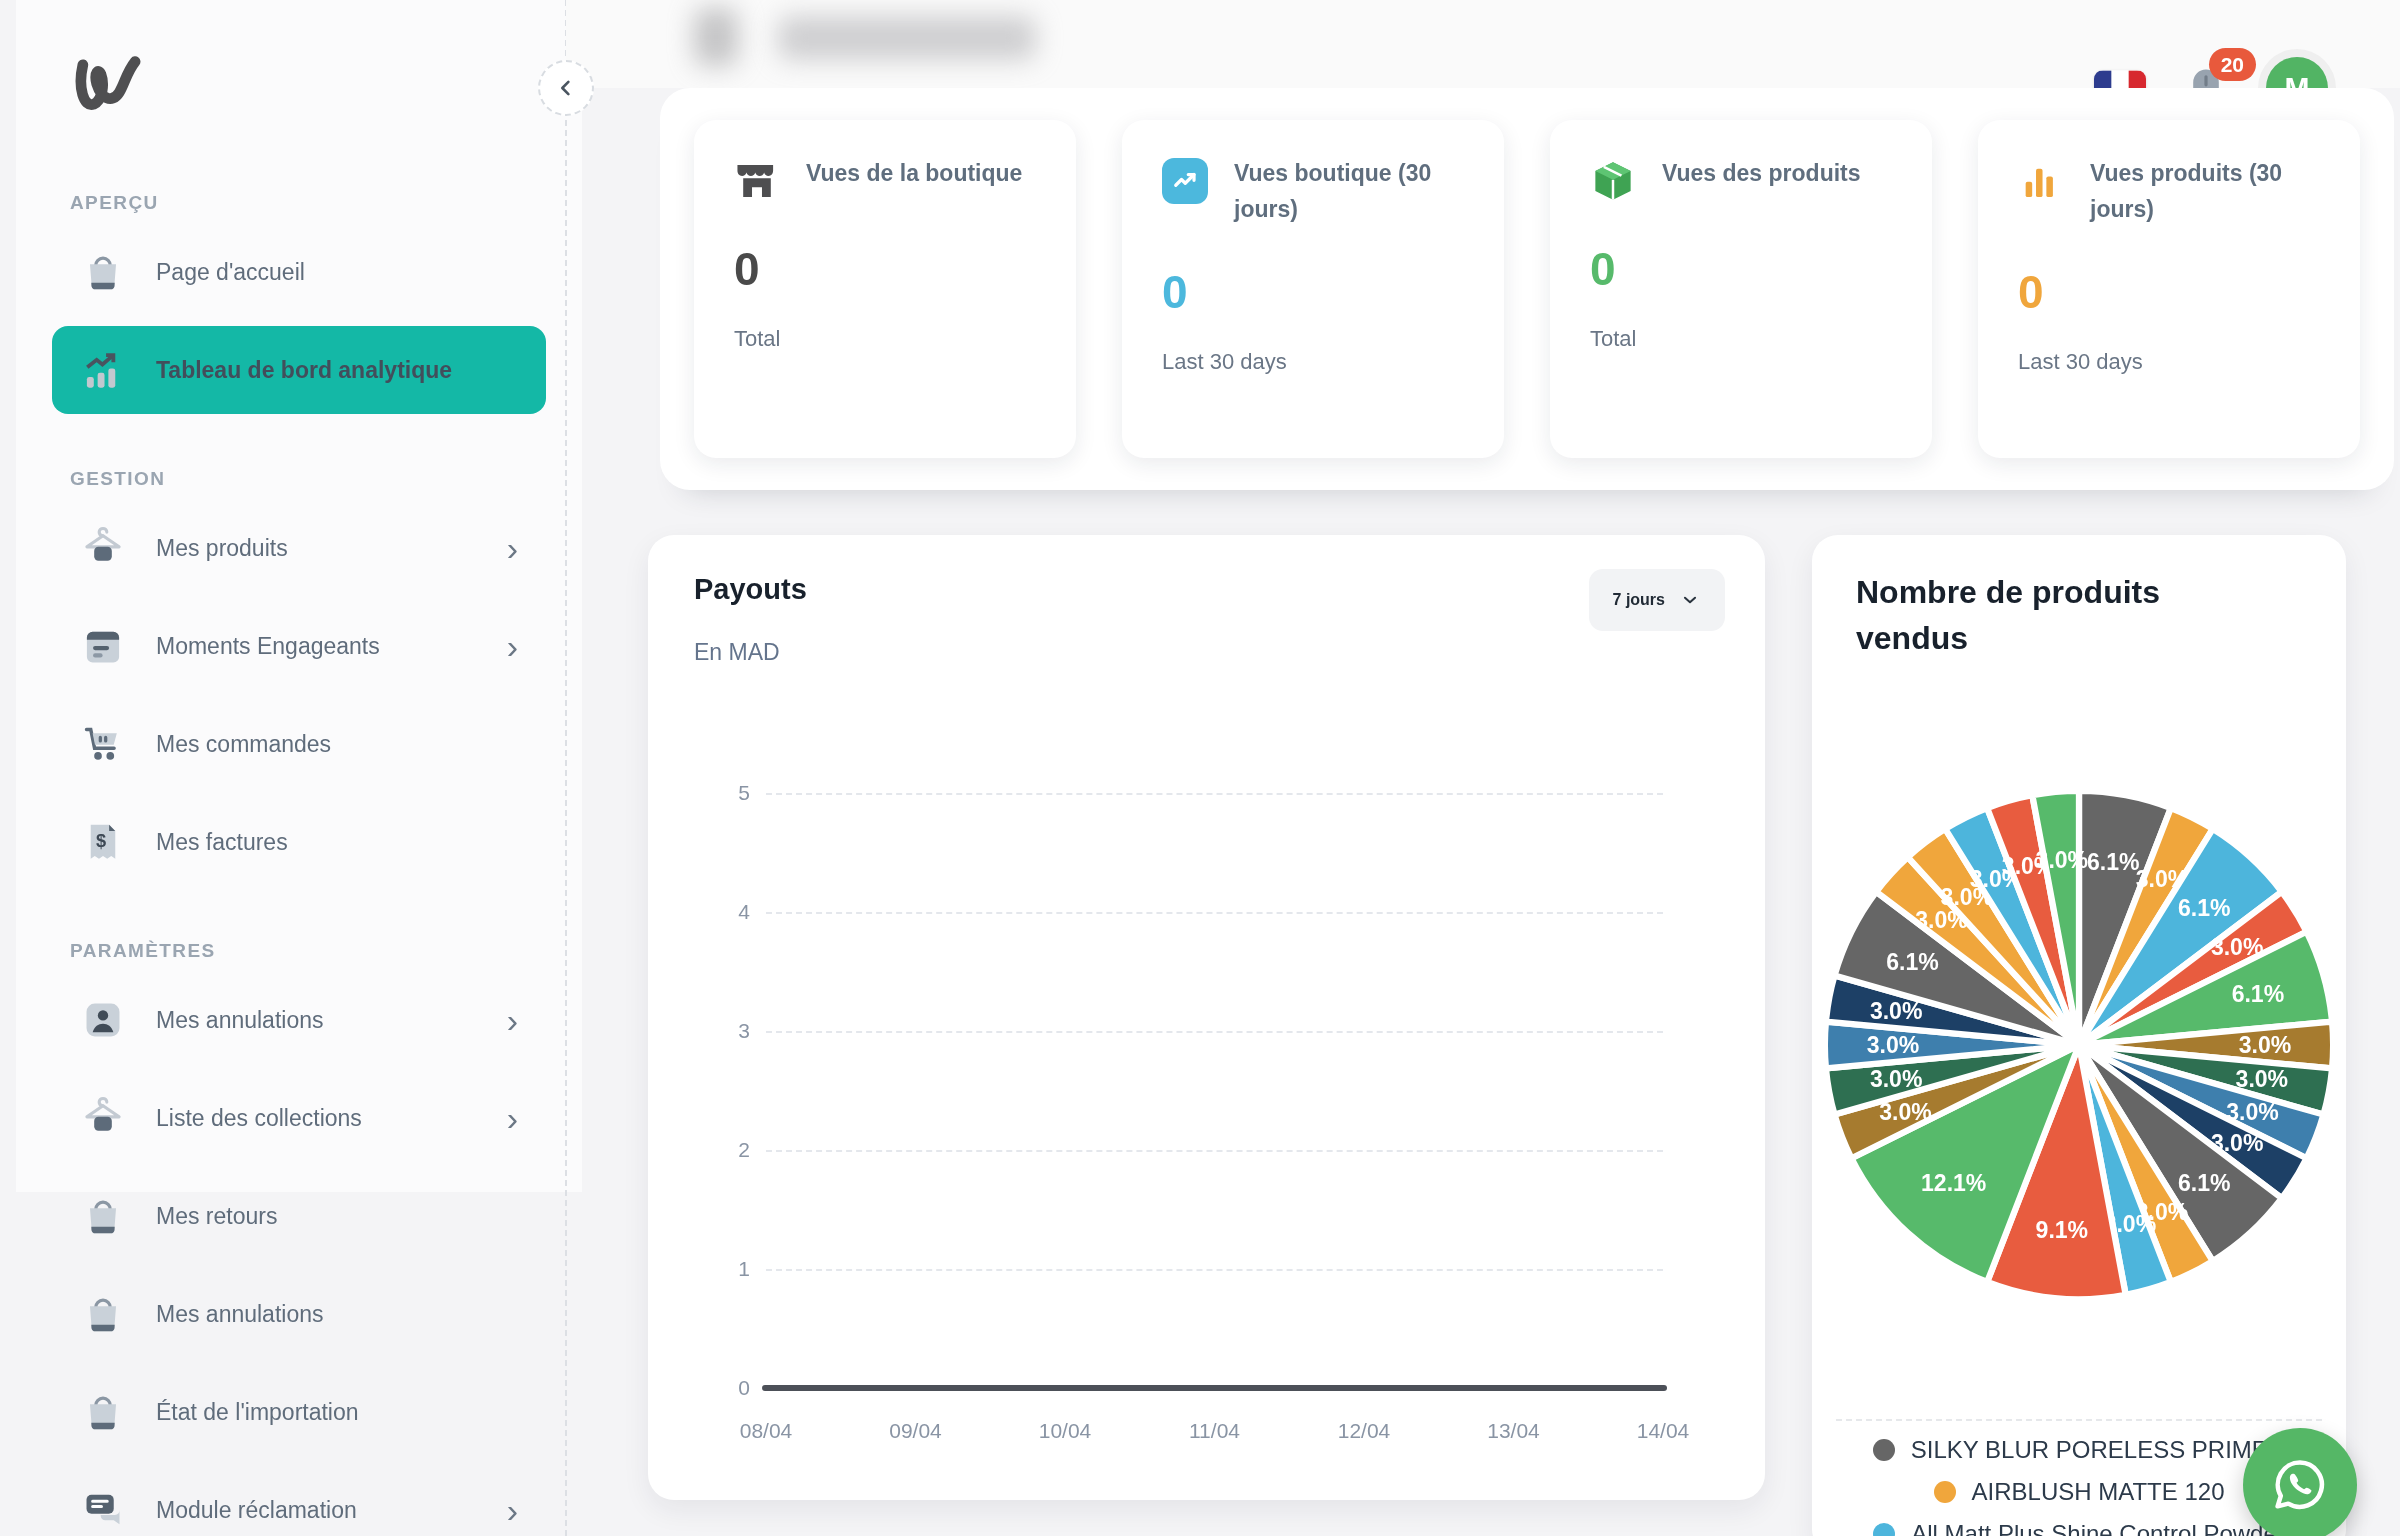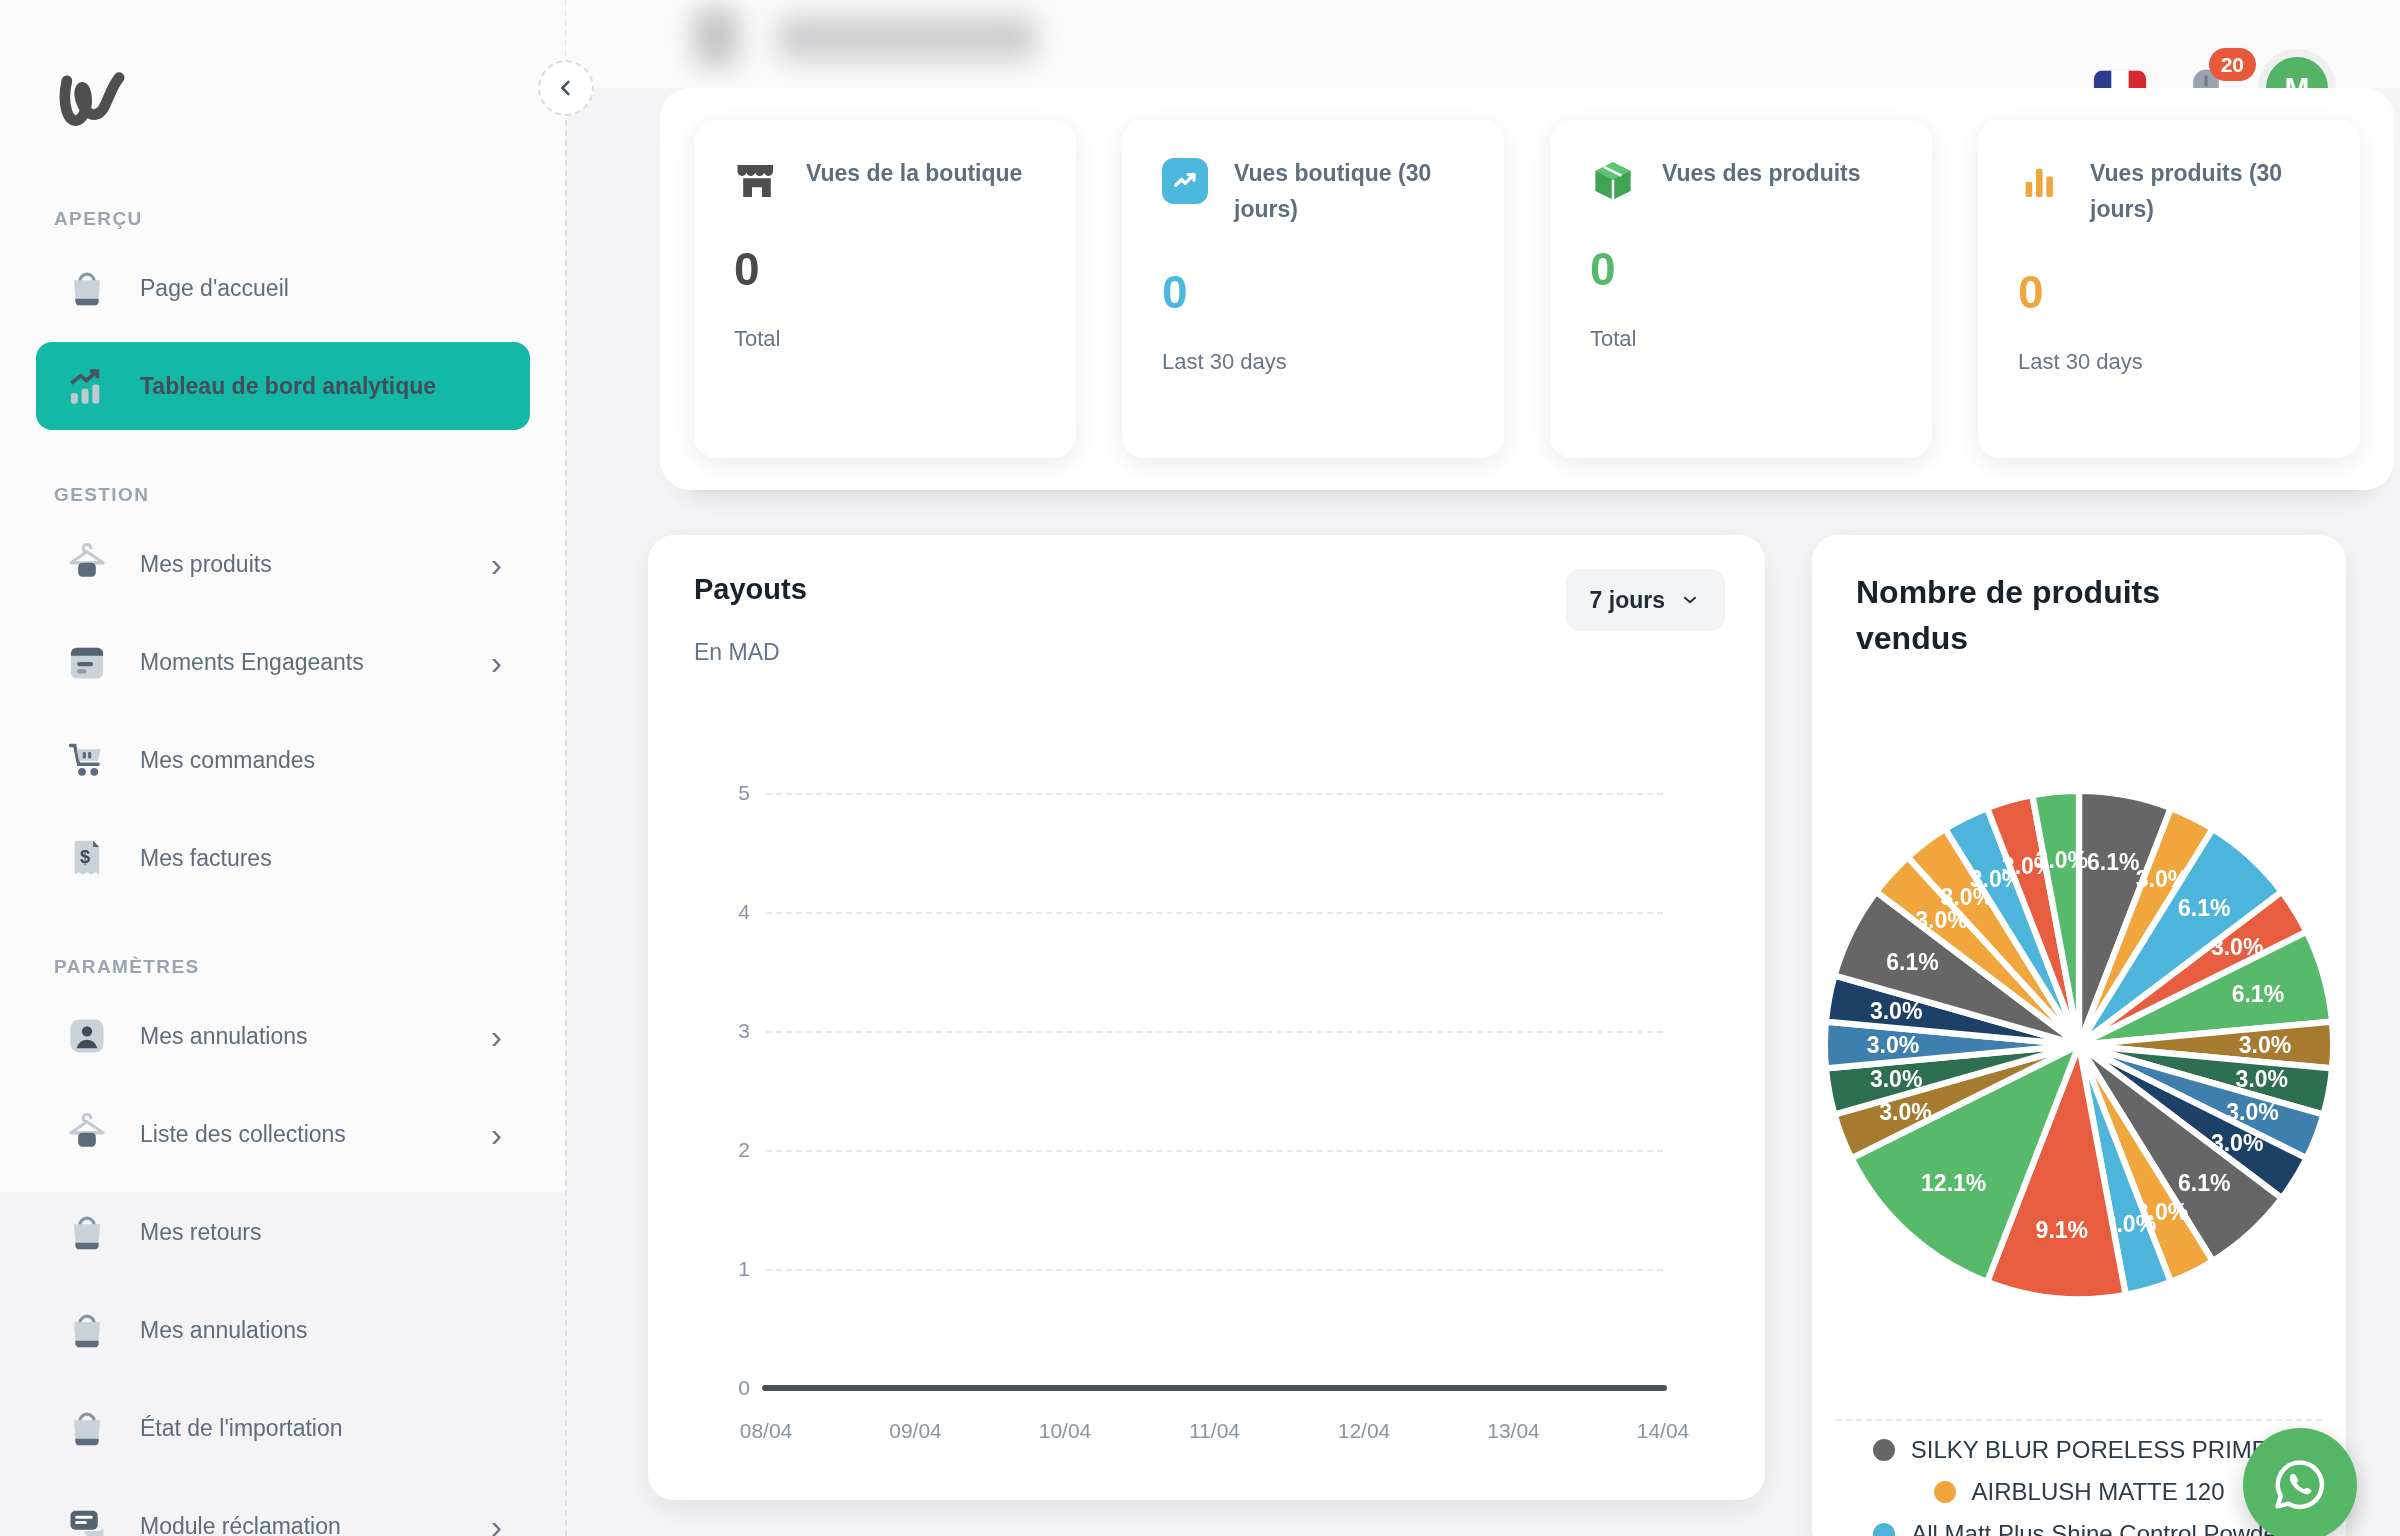--- a/index.html
+++ b/index.html
@@ -1,20 +1,20 @@
 <!DOCTYPE html>
 <html><head>
 <meta charset="utf-8">
 <style>
   html,body{margin:0;padding:0;background:#e9e9ec;}
   .page{position:relative;width:2400px;height:1536px;overflow:hidden;background:#f4f4f6;
         font-family:"Liberation Sans",sans-serif;-webkit-font-smoothing:antialiased;}
   
-  .sidebar{position:absolute;left:0;top:0;width:566px;height:1192px;background:#fbfbfc;
-           padding:64px 36px 0;box-sizing:border-box;}
+  .sidebar{position:absolute;left:16px;top:0;width:566px;height:1192px;background:#fbfbfc;
+           padding:48px 36px 0;box-sizing:border-box;}
   .logo{width:86px;height:64px;margin:4px 0 76px 22px;}
   .logo svg{width:100%;height:100%;}
   .sidebar-divider{position:absolute;left:565px;top:0;height:1536px;border-left:2px dashed #dcdfe4;}
   .collapse-btn{position:absolute;left:538px;top:60px;width:56px;height:56px;border-radius:50%;
                 background:#fff;border:2px dashed #d8dce1;display:flex;align-items:center;
                 justify-content:center;z-index:6;cursor:pointer;box-sizing:border-box;}
   .collapse-btn svg{width:26px;height:26px;}
   .nav-section-label{font-size:19px;font-weight:bold;letter-spacing:1.4px;color:#9aa5b1;
                      margin:54px 0 14px 18px;}
   .nav-section-label:first-child{margin-top:0;}
@@ -55,21 +55,21 @@
   .stat-icon.trend-icon svg{width:30px;height:30px;}
   .stat-title{font-size:23px;line-height:1.55;color:#5f6e7e;font-weight:bold;max-width:232px;}
   .stat-value{font-size:46px;font-weight:bold;margin-top:38px;color:#4a4a4a;}
   .stat-caption{font-size:22px;color:#6a7686;margin-top:30px;}
   
   .payouts-card{position:absolute;left:82px;top:535px;width:1117px;height:965px;background:#fff;
                 border-radius:26px;box-shadow:0 10px 28px rgba(25,35,55,.07);}
   .payouts-title{position:absolute;left:46px;top:38px;font-size:29px;font-weight:bold;color:#18212c;}
   .payouts-sub{position:absolute;left:46px;top:104px;font-size:23px;color:#64748c;}
   .range-btn{position:absolute;right:40px;top:34px;height:62px;padding:0 24px;background:#f2f3f5;
-             border:none;border-radius:14px;font-family:inherit;font-size:23px;font-weight:bold;
+             border:none;border-radius:14px;font-family:inherit;font-size:16px;font-weight:bold;
              color:#222b36;display:flex;align-items:center;gap:14px;cursor:pointer;}
   .range-btn svg{width:22px;height:22px;}
   .y-label{position:absolute;width:52px;text-align:right;font-size:21px;color:#8994a4;
            transform:translateY(-50%);left:50px;}
   .gridline{position:absolute;left:118px;width:897px;height:0;border-top:2px dashed #e4e7ec;}
   .series-line{position:absolute;left:114px;width:905px;height:6px;border-radius:3px;background:#4c5058;}
   .x-label{position:absolute;transform:translateX(-50%);font-size:21px;color:#8994a4;top:884px;}
   
   .pie-card{position:absolute;left:1246px;top:535px;width:534px;height:1020px;background:#fff;
             border-radius:26px;box-shadow:0 10px 28px rgba(25,35,55,.07);overflow:hidden;}

